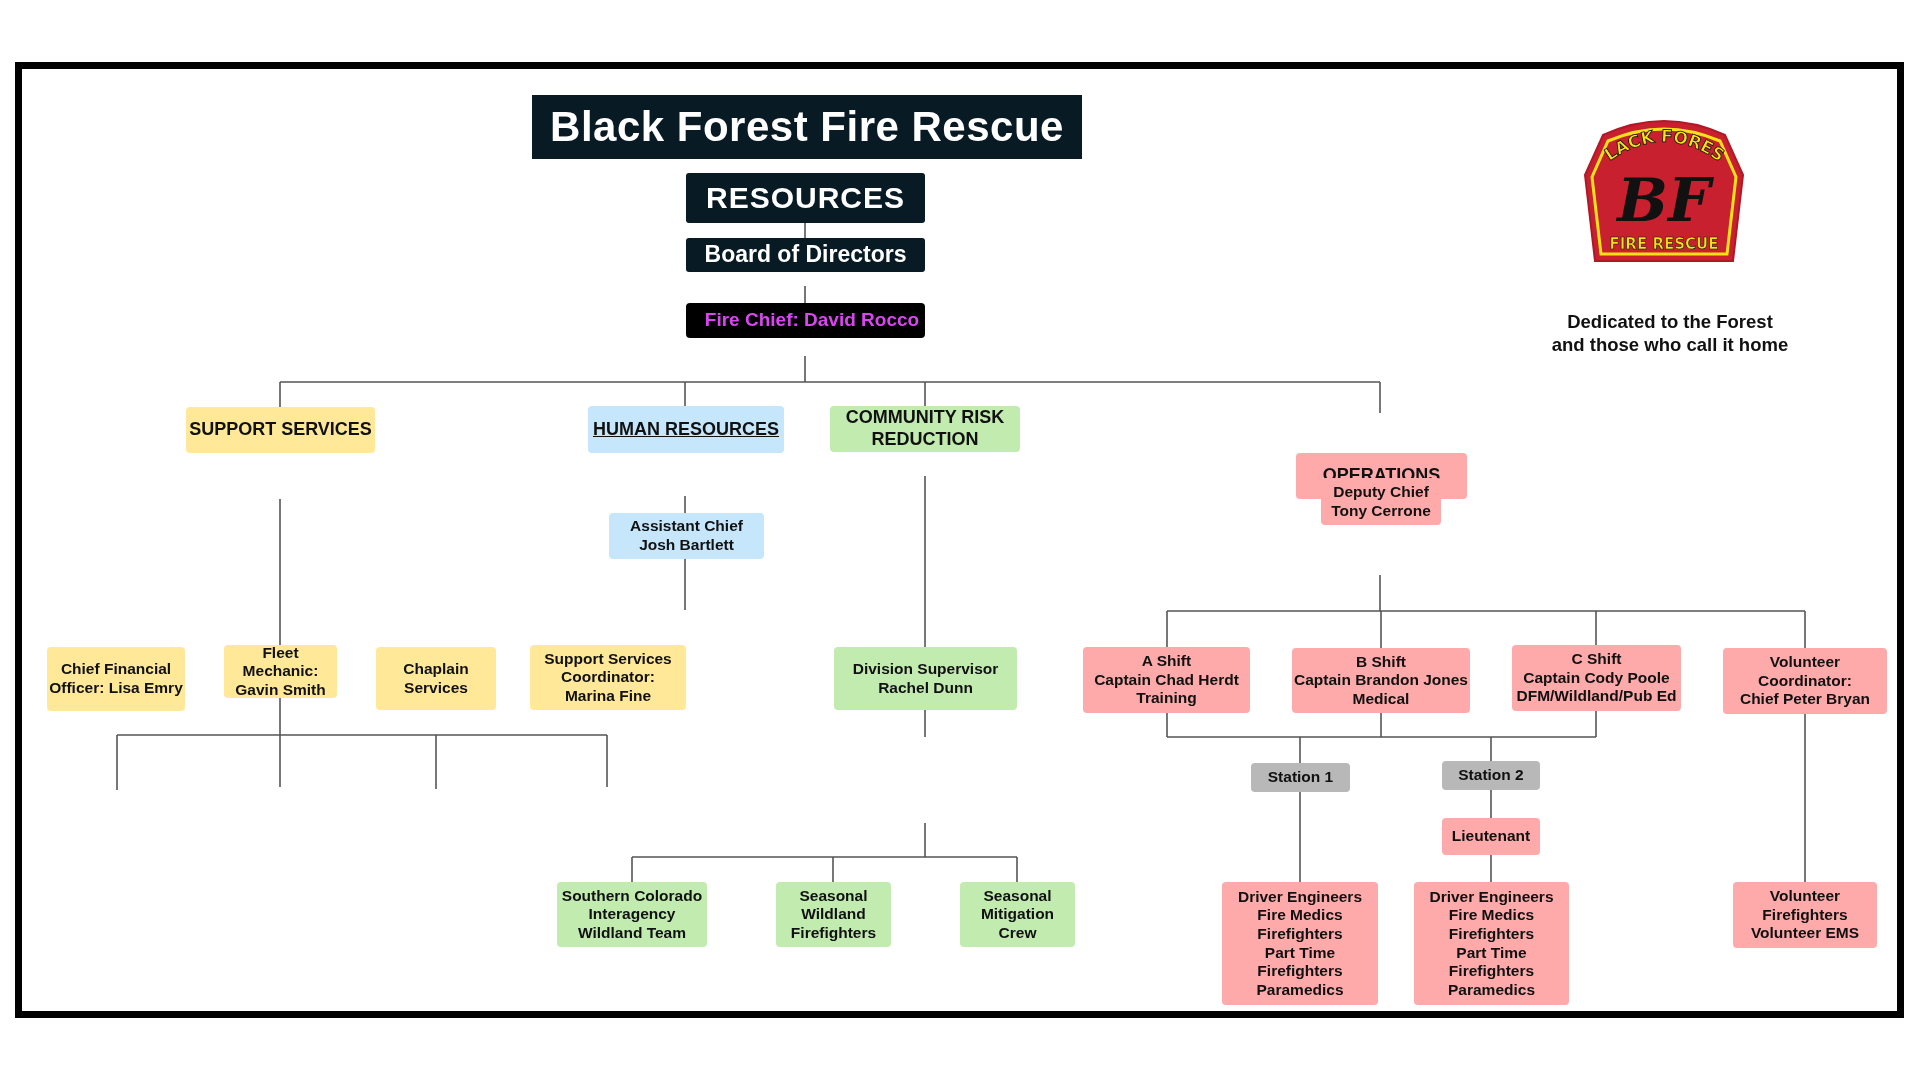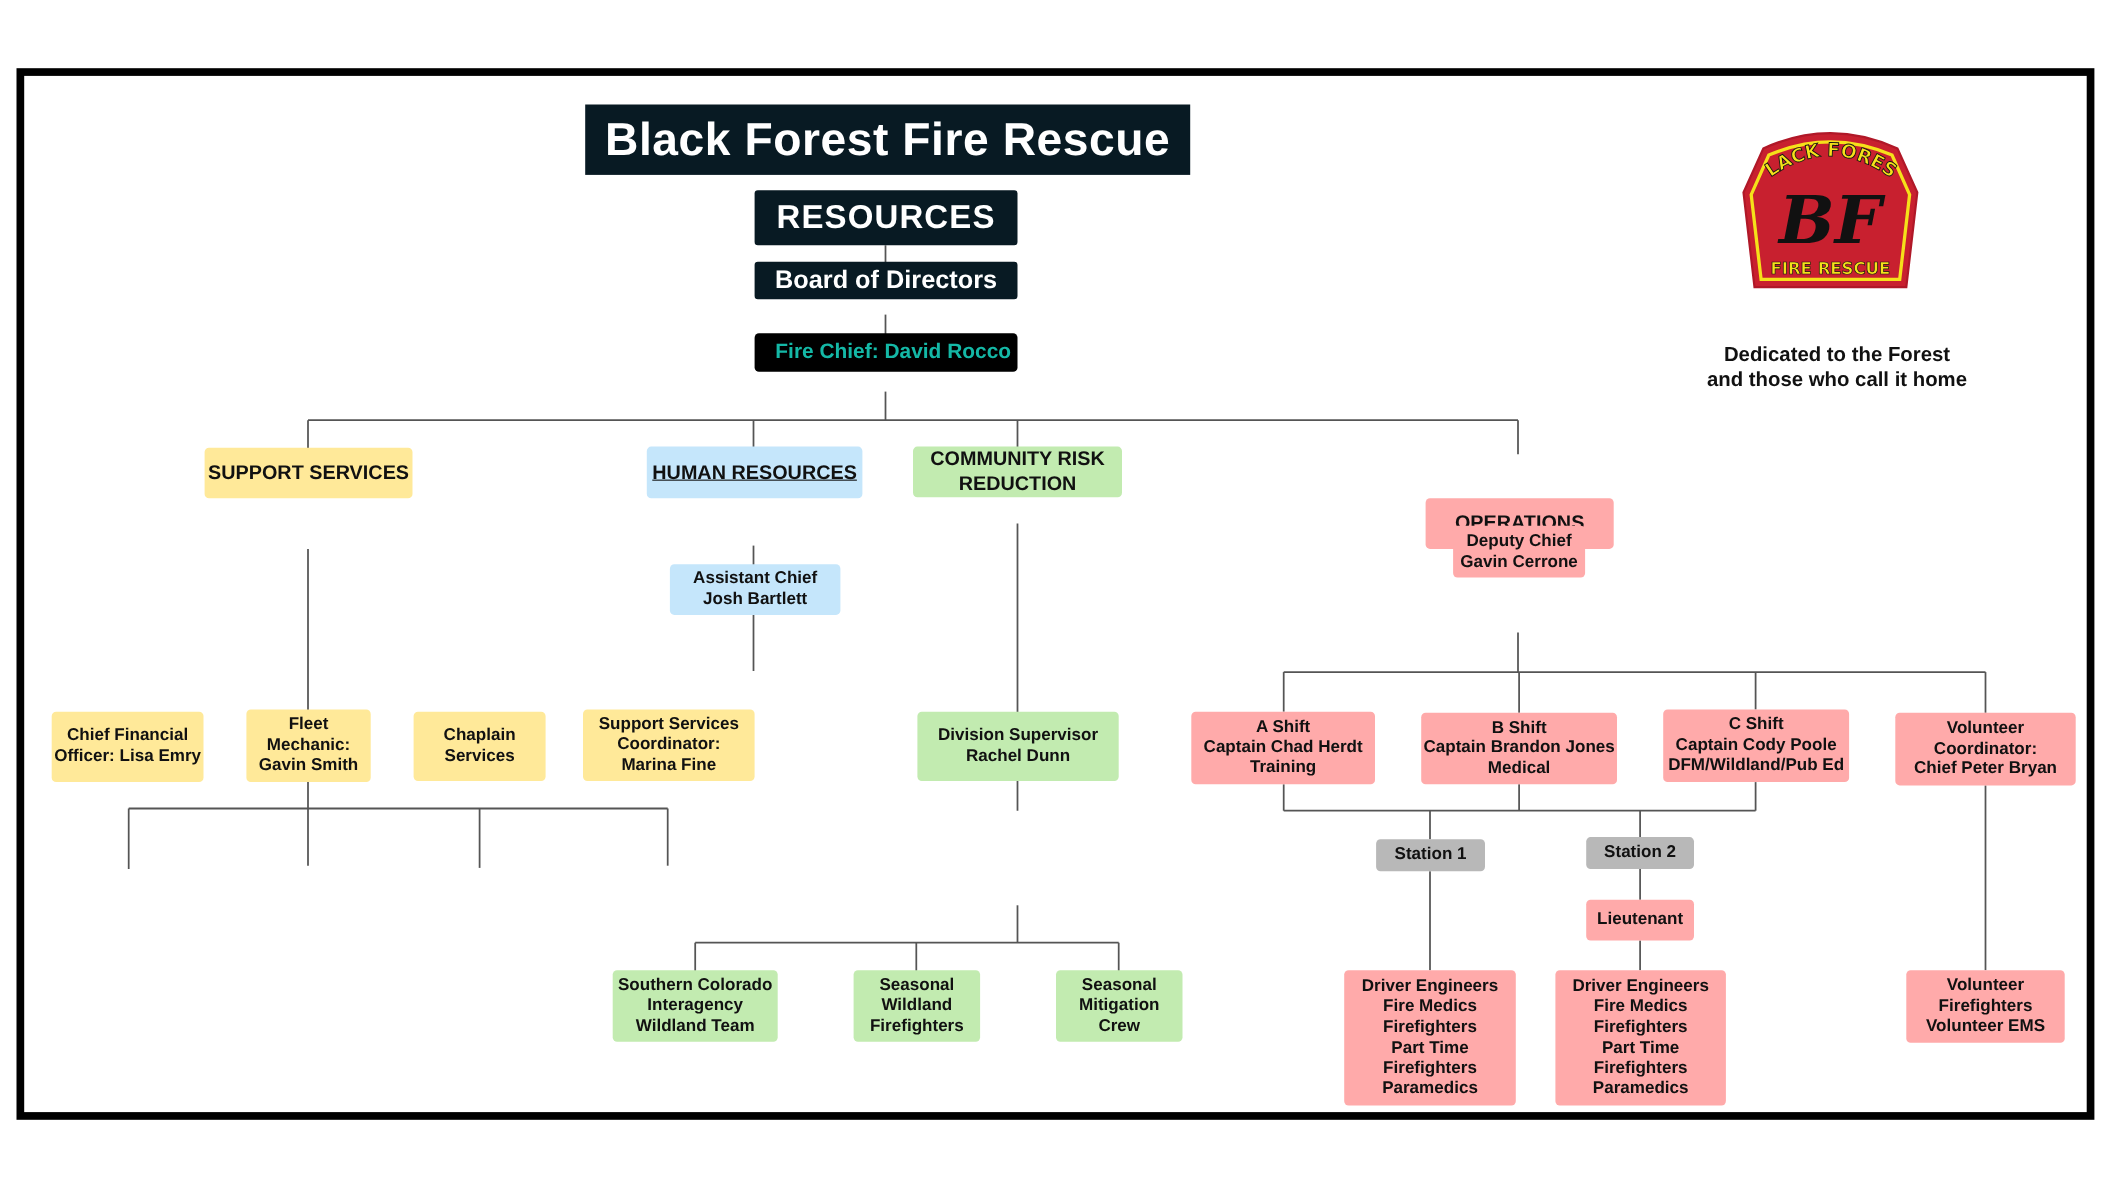--- a/index.html
+++ b/index.html
@@ -6,21 +6,21 @@
   body { width:1920px; height:1080px; position:relative; overflow:hidden;
          font-family:"Liberation Sans", "DejaVu Sans", sans-serif; }
   .frame { position:absolute; left:15px; top:62px; width:1875px; height:942px;
            border:7px solid #000; box-sizing:content-box; }
   svg.lines { position:absolute; left:0; top:0; width:1920px; height:1080px; pointer-events:none; }
   svg.lines line, svg.lines path { stroke:#555; stroke-width:1.6; fill:none; }
   .node { position:absolute; display:flex; align-items:center; justify-content:center;
           text-align:center; box-sizing:border-box; border-radius:4px;
           font-weight:bold; color:#111; line-height:1.2; font-size:15.5px; white-space:pre-line; }
   .dark { background:#081a23; color:#fff; border-radius:3px; }
-  .black { background:#000; color:#14b8a6;padding-left:13px; }
+  .black { background:#000; color:#d946ef;padding-left:13px; }
   .yellow { background:#ffe999; }
   .blue { background:#c5e6fb; }
   .green { background:#c2ebb0; }
   .pink { background:#ffaaaa; }
   .grey { background:#b8b8b8; }
   .title { font-size:42px; border-radius:0; letter-spacing:0.5px; }
   .community { font-size:30px; letter-spacing:1px; }
   .board { font-size:23px; }
   .chief { font-size:19px; }
   .dept { font-size:18px; }
@@ -85,21 +85,21 @@
 <div class="node black chief" style="left:686px;top:303px;width:239px;height:35px;">Fire Chief: David Rocco</div>
 
 <div class="node yellow dept" style="left:186px;top:407px;width:189px;height:46px;">SUPPORT SERVICES</div>
 <div class="node blue dept" style="left:588px;top:406px;width:196px;height:47px;text-decoration:underline;">HUMAN RESOURCES</div>
 <div class="node green dept" style="left:830px;top:406px;width:190px;height:46px;">COMMUNITY RISK
 REDUCTION</div>
 <div class="node pink dept" style="left:1296px;top:406px;width:171px;height:46px;margin-top:47px;">OPERATIONS</div>
 
 <div class="node yellow" style="left:47px;top:647px;width:138px;height:64px;">Chief Financial
 Officer: Lisa Emry</div>
-<div class="node yellow" style="left:224px;top:645px;width:113px;height:66px;">Fleet
+<div class="node yellow" style="left:224px;top:645px;width:113px;height:53px;">Fleet
 Mechanic:
 Gavin Smith</div>
 <div class="node yellow" style="left:376px;top:647px;width:120px;height:63px;">Chaplain
 Services</div>
 <div class="node yellow" style="left:530px;top:645px;width:156px;height:65px;">Support Services
 Coordinator:
 Marina Fine</div>
 
 <div class="node blue" style="left:609px;top:513px;width:155px;height:46px;">Assistant Chief
 Josh Bartlett</div>
@@ -110,21 +110,21 @@
 Interagency
 Wildland Team</div>
 <div class="node green" style="left:776px;top:882px;width:115px;height:65px;">Seasonal
 Wildland
 Firefighters</div>
 <div class="node green" style="left:960px;top:882px;width:115px;height:65px;">Seasonal
 Mitigation
 Crew</div>
 
 <div class="node pink" style="left:1321px;top:478px;width:120px;height:47px;">Deputy Chief
-Gavin Cerrone</div>
+Tony Cerrone</div>
 <div class="node pink" style="left:1083px;top:647px;width:167px;height:66px;">A Shift
 Captain Chad Herdt
 Training</div>
 <div class="node pink" style="left:1292px;top:648px;width:178px;height:65px;">B Shift
 Captain Brandon Jones
 Medical</div>
 <div class="node pink" style="left:1512px;top:645px;width:169px;height:66px;">C Shift
 Captain Cody Poole
 DFM/Wildland/Pub Ed</div>
 <div class="node pink" style="left:1723px;top:648px;width:164px;height:66px;">Volunteer

